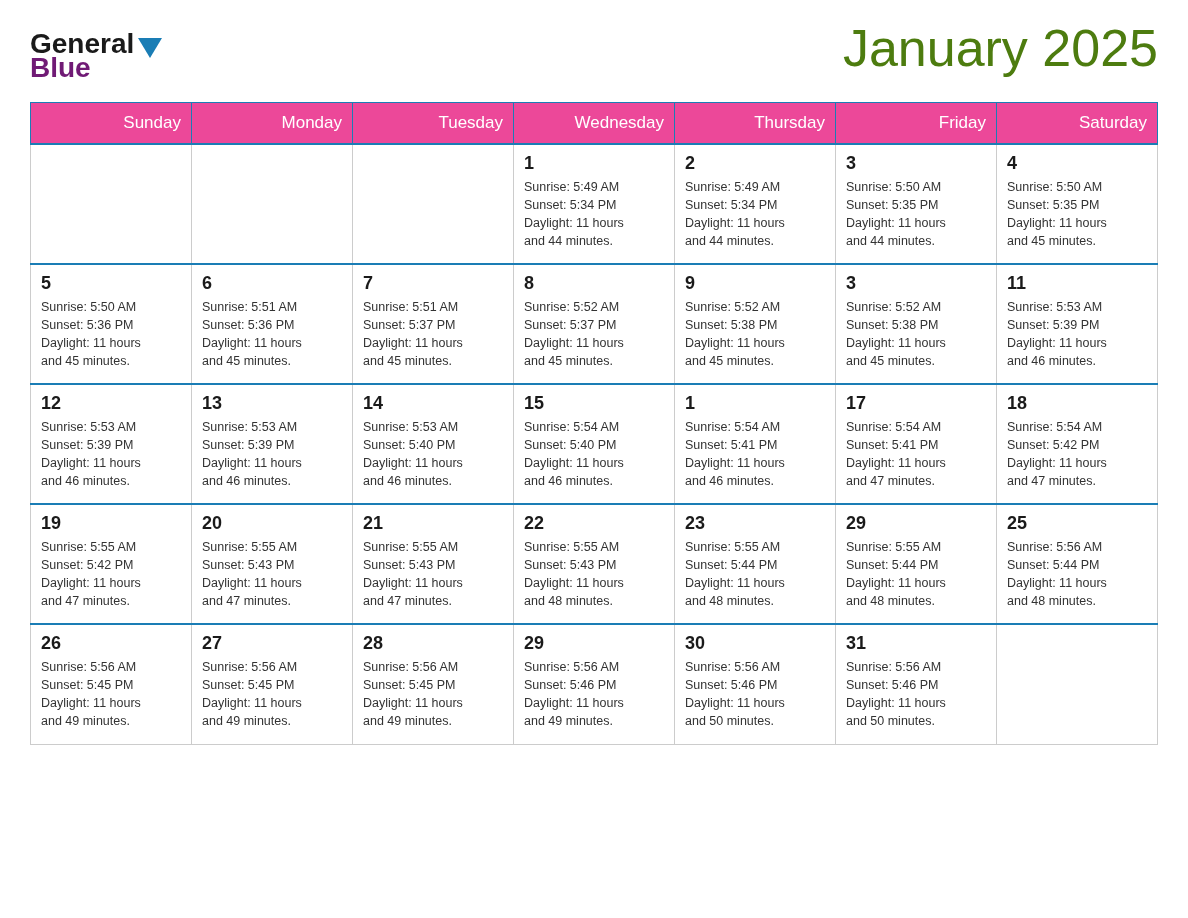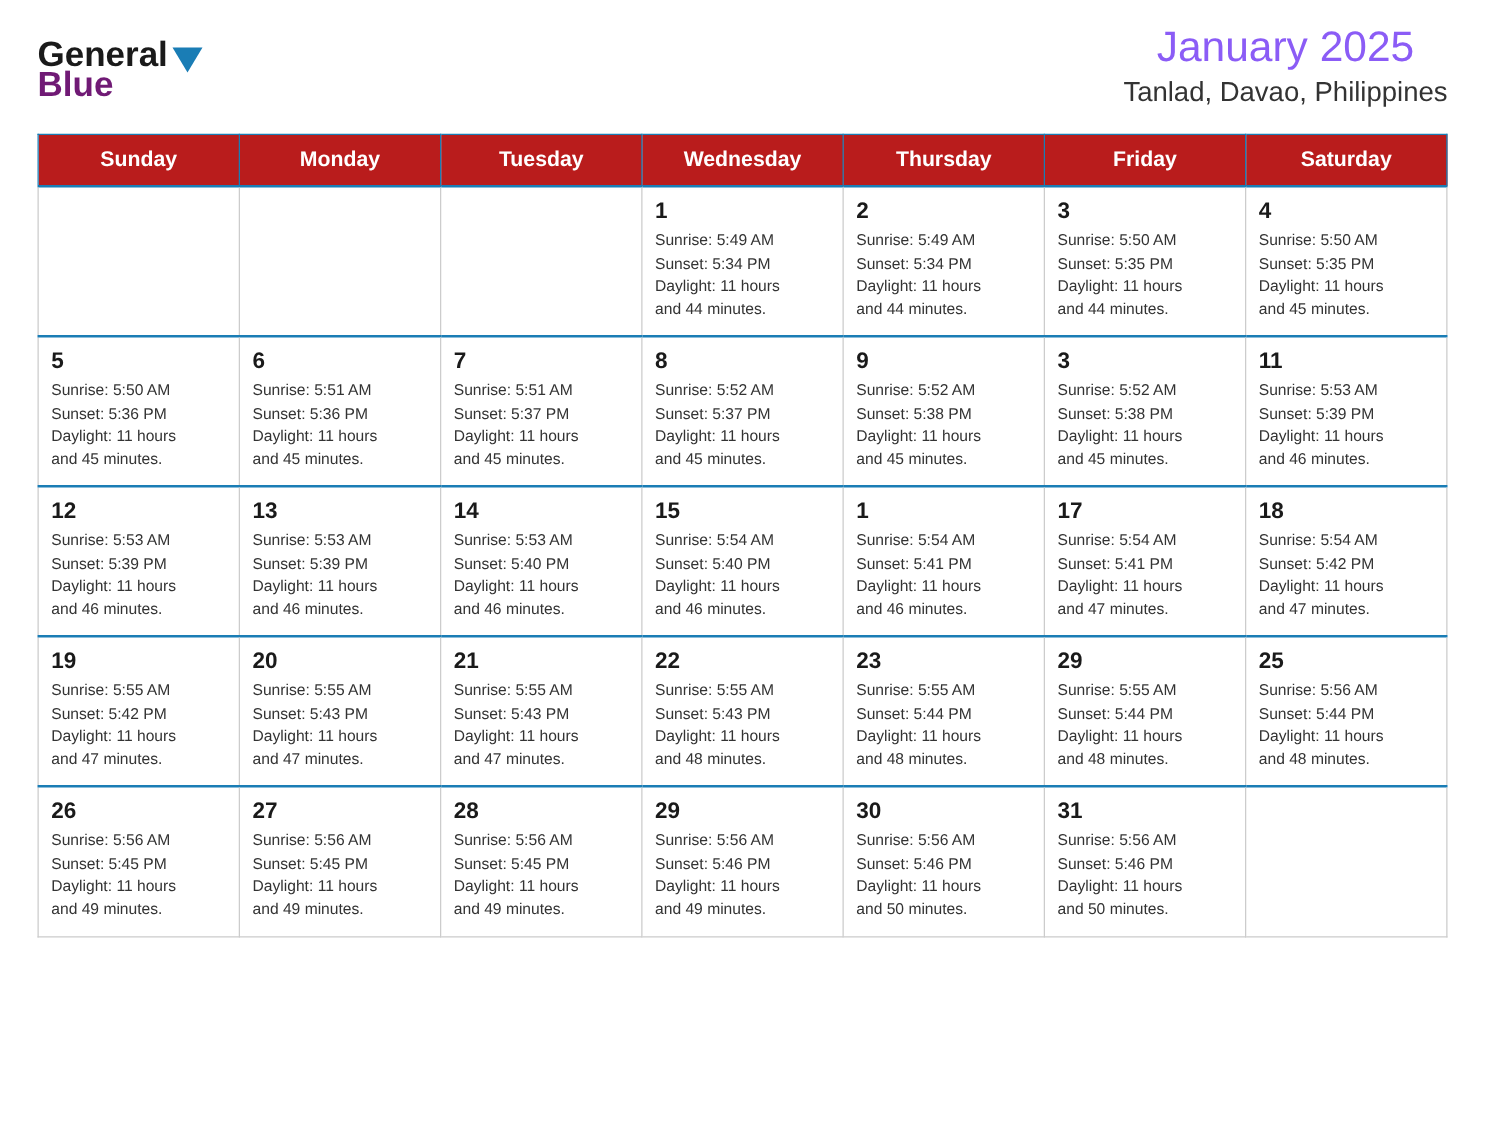--- a/index.html
+++ b/index.html
@@ -44,43 +44,42 @@
       font-size: 28px;
       font-weight: bold;
       color: #701a75;
       margin-top: -4px;
       margin-left: 0;
     }
     .title-block {
       text-align: right;
     }
     .month-title {
-      font-size: 34px;
+      font-size: 52px;
       font-weight: normal;
-      color: #8b5cf6;
+      color: #4d7c0f;
       line-height: 1.1;
-      text-align: center;
     }
     .location-title {
       font-size: 22px;
       color: #333;
       margin-top: 4px;
     }
     .calendar-table {
       width: 100%;
       border-collapse: collapse;
       border: 1px solid #aaa;
     }
     .calendar-table th {
-      background-color: #b91c1c;
+      background-color: #ec4899;
       color: #fff;
       font-size: 17px;
-      font-weight: bold;
+      font-weight: normal;
       padding: 10px 10px;
-      text-align: center;
+      text-align: right;
       border: 1px solid #1a7db5;
     }
     .calendar-table td {
       vertical-align: top;
       padding: 8px 10px;
       border: 1px solid #ccc;
       width: calc(100% / 7);
       min-height: 110px;
       height: 120px;
     }
@@ -121,21 +120,20 @@
       <div class="logo-text-block">
         <span class="logo-general">
           General<span class="blue-triangle"></span>
         </span>
         <span class="logo-blue">Blue</span>
       </div>
     </div>
   </div>
   <div class="title-block">
     <div class="month-title">January 2025</div>
-    <div class="location-title">Tanlad, Davao, Philippines</div>
   </div>
 </div>
 
 <table class="calendar-table">
   <thead>
     <tr>
       <th>Sunday</th>
       <th>Monday</th>
       <th>Tuesday</th>
       <th>Wednesday</th>

